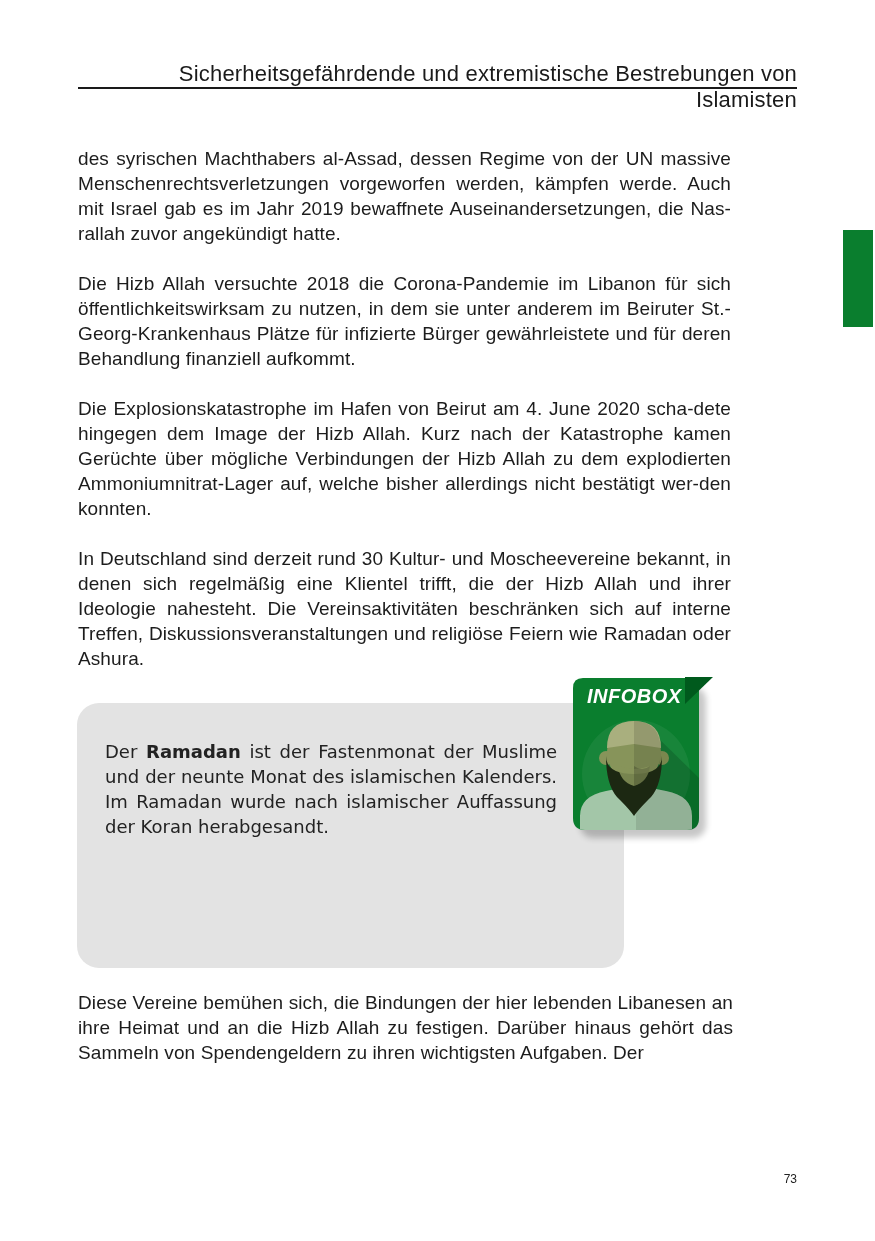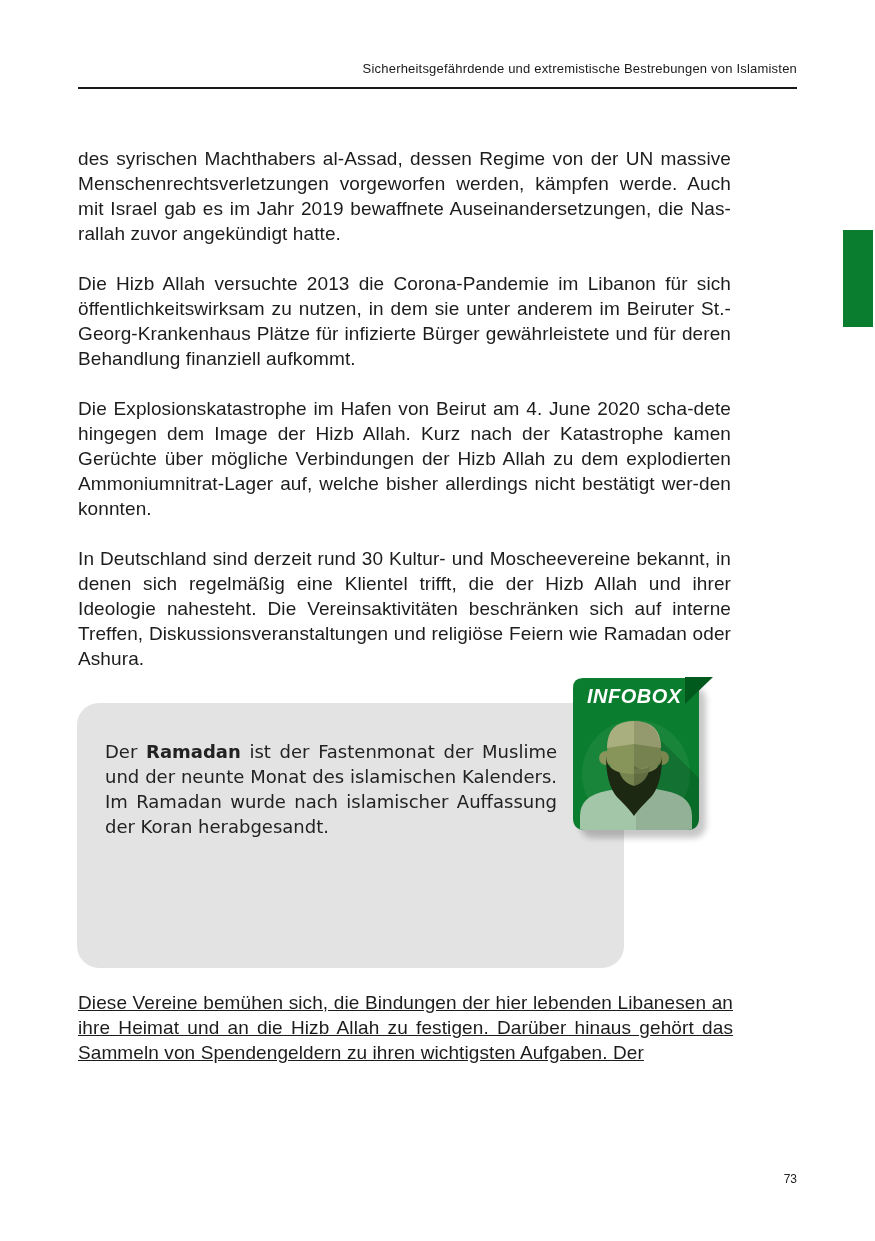--- a/index.html
+++ b/index.html
@@ -2,21 +2,21 @@
 <html><head>
 <meta charset="utf-8">
 <style>
   html,body{margin:0;padding:0;}
   body{
     width:875px;height:1241px;position:relative;background:#ffffff;
     font-family:"Liberation Sans",sans-serif;color:#1c1c1c;overflow:hidden;
   }
   .header-title{
     position:absolute;top:61px;left:78px;width:719px;
-    text-align:right;font-size:13px;letter-spacing:.2px;color:#1a1a1a;
+    text-align:right;font-size:22px;letter-spacing:.2px;color:#1a1a1a;
   }
   .header-rule{
     position:absolute;top:87px;left:78px;width:719px;height:2px;background:#1a1a1a;
   }
   .side-tab{
     position:absolute;top:230px;left:843px;width:30px;height:97px;background:#0a7e2e;
   }
   .body-flow{
     position:absolute;top:139px;left:78px;width:653px;
     font-size:19px;line-height:25px;text-align:justify;letter-spacing:.1px;
@@ -33,42 +33,42 @@
   }
   .infobox-p2{
     position:absolute;top:156px;left:28px;width:613px;
     font-size:19px;line-height:26px;text-align:justify;color:#1c1c1c;margin:0;
   }
   .infobox-badge{
     position:absolute;top:670px;left:560px;width:170px;height:180px;
   }
   .closing-par{
     position:absolute;top:990px;left:78px;width:655px;
-    font-size:19px;line-height:25px;text-align:justify;letter-spacing:.1px;margin:0;text-decoration:underline;
+    font-size:19px;line-height:25px;text-align:justify;letter-spacing:.1px;margin:0;
   }
   .page-number{
     position:absolute;top:1172px;left:78px;width:719px;
     text-align:right;font-size:12px;color:#222;
   }
   .badge-label{
     font-family:"Liberation Sans",sans-serif;font-weight:bold;font-style:italic;
     font-size:20px;fill:#ffffff;letter-spacing:.5px;
   }
 </style>
 </head>
 <body>
 
 <div class="header-title">Sicherheitsgefährdende und extremistische Bestrebungen von Islamisten</div>
 <div class="header-rule"></div>
 
 <div class="side-tab"></div>
 
 <div class="body-flow">
   <p>des syrischen Machthabers al-Assad, dessen Regime von der UN massive Menschenrechtsverletzungen vorgeworfen werden, kämpfen werde. Auch mit Israel gab es im Jahr 2019 bewaffnete Auseinandersetzungen, die Nas-rallah zuvor angekündigt hatte.</p>
-  <p>Die Hizb Allah versuchte 2013 die Corona-Pandemie im Libanon für sich öffentlichkeitswirksam zu nutzen, in dem sie unter anderem im Beiruter St.-Georg-Krankenhaus Plätze für infizierte Bürger gewährleistete und für deren Behandlung finanziell aufkommt.</p>
+  <p>Die Hizb Allah versuchte 2018 die Corona-Pandemie im Libanon für sich öffentlichkeitswirksam zu nutzen, in dem sie unter anderem im Beiruter St.-Georg-Krankenhaus Plätze für infizierte Bürger gewährleistete und für deren Behandlung finanziell aufkommt.</p>
   <p>Die Explosionskatastrophe im Hafen von Beirut am 4. June 2020 scha-dete hingegen dem Image der Hizb Allah. Kurz nach der Katastrophe kamen Gerüchte über mögliche Verbindungen der Hizb Allah zu dem explodierten Ammoniumnitrat-Lager auf, welche bisher allerdings nicht bestätigt wer-den konnten.</p>
   <p>In Deutschland sind derzeit rund 30 Kultur- und Moscheevereine bekannt, in denen sich regelmäßig eine Klientel trifft, die der Hizb Allah und ihrer Ideologie nahesteht. Die Vereinsaktivitäten beschränken sich auf interne Treffen, Diskussionsveranstaltungen und religiöse Feiern wie Ramadan oder Ashura.</p>
 </div>
 
 <div class="infobox-panel">
   <p class="infobox-p1"><span>Der </span><b>Ramadan</b><span> ist der Fastenmonat der Muslime und der neunte Monat des islamischen Kalenders. Im Ramadan wurde nach islamischer Auffassung der Koran herabgesandt.</span></p>
 </div>
 
 <svg class="infobox-badge" viewBox="0 0 170 180" width="170" height="180">
   <defs>

